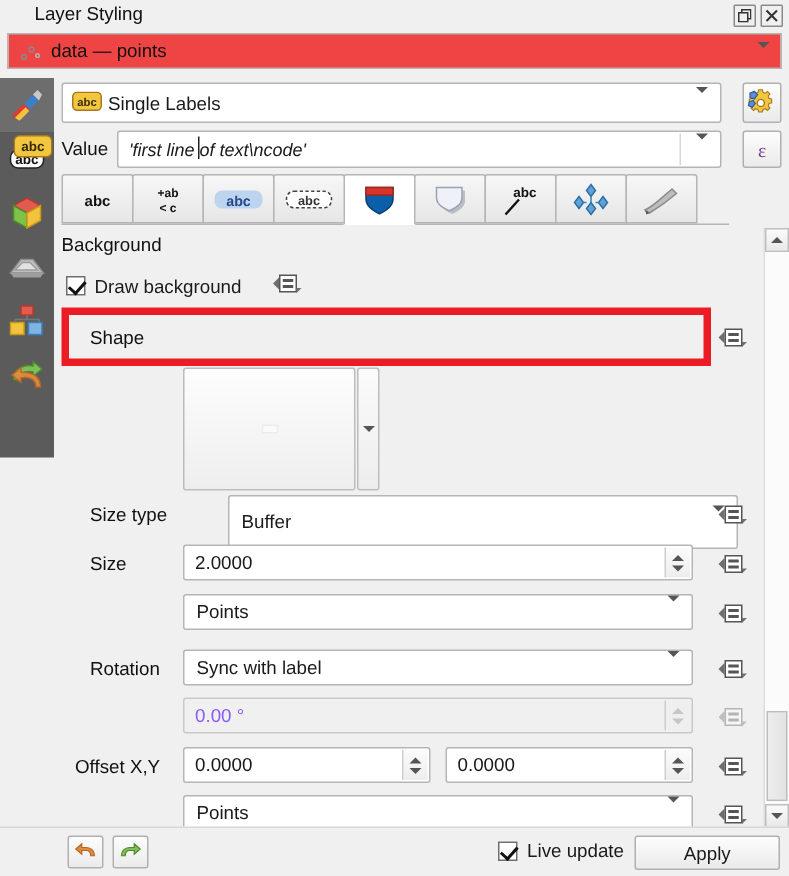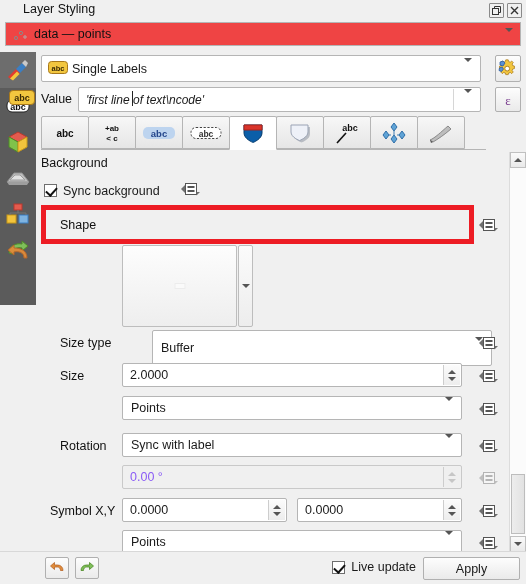--- a/index.html
+++ b/index.html
@@ -311,21 +311,21 @@
       </svg>
     </div>
   </div>
 
   <div class="content">
 
     <div class="sectitle">Background</div>
 
     <div class="chkrow">
       <span class="chk on"></span>
-      <span style="font-size:12.5px;">Sync background</span>
+      <span style="font-size:12.5px;">Draw background</span>
       <span style="margin-left:14px;">
         <svg width="22" height="18" viewBox="0 0 22 18">
           <path d="M1 9 L5 5 L5 13 Z" fill="#6e6e6e"></path>
           <rect x="5.5" y="3.5" width="11" height="11" fill="#fff" stroke="#555"></rect>
           <rect x="7.5" y="6" width="7" height="2" fill="#555"></rect>
           <rect x="7.5" y="10" width="7" height="2" fill="#555"></rect>
           <path d="M16.5 12 L20 12 L16.5 15.5 Z" fill="#6e6e6e"></path>
         </svg>
       </span>
     </div>
@@ -423,21 +423,21 @@
   <div class="ddbtn" style="left:476px;top:466px;opacity:0.38;">
     <svg width="22" height="18" viewBox="0 0 22 18">
       <path d="M1 9 L5 5 L5 13 Z" fill="#6e6e6e"></path>
         <rect x="5.5" y="3.5" width="11" height="11" fill="#fff" stroke="#555"></rect>
       <rect x="7.5" y="6" width="7" height="2" fill="#555"></rect>
         <rect x="7.5" y="10" width="7" height="2" fill="#555"></rect>
       <path d="M16.5 12 L20 12 L16.5 15.5 Z" fill="#6e6e6e"></path>
     </svg>
   </div>
 
-  <div class="lbl" style="left:50px;top:504px;">Symbol X,Y</div>
+  <div class="lbl" style="left:50px;top:504px;">Offset X,Y</div>
   <div class="spin" style="position:absolute;left:122px;top:498px;width:165px;height:24px;">
     <span class="stext">0.0000</span>
     <span class="sbtns">
       <span class="arrow-up-s"></span>
       <span class="arrow-down sm"></span>
     </span>
   </div>
   <div class="spin" style="position:absolute;left:297px;top:498px;width:165px;height:24px;">
     <span class="stext">0.0000</span>
     <span class="sbtns">

